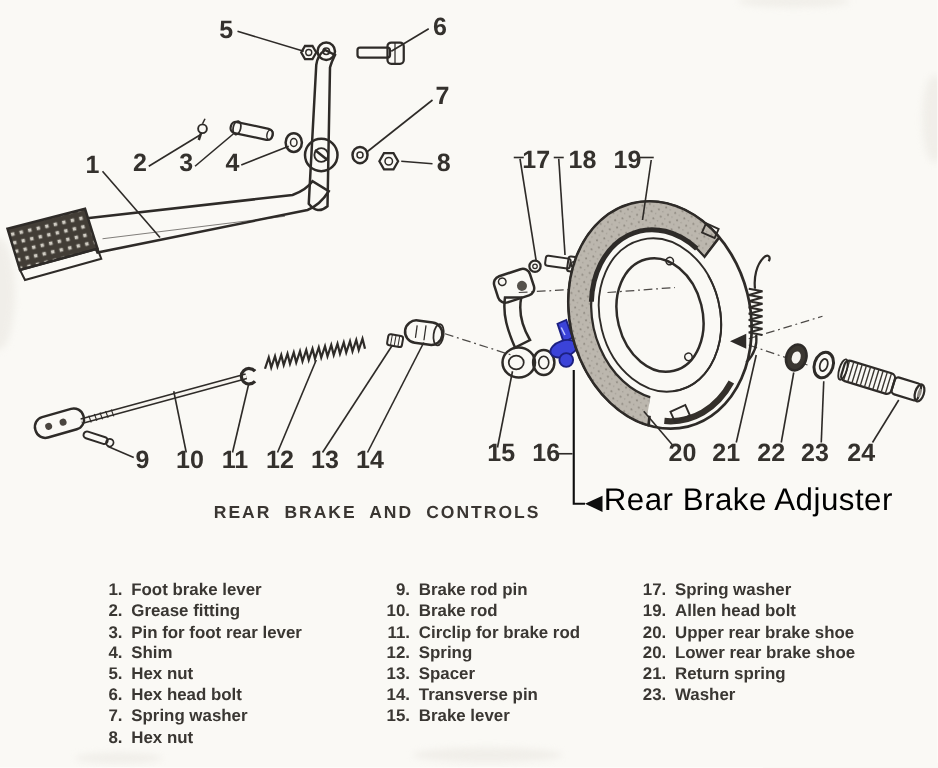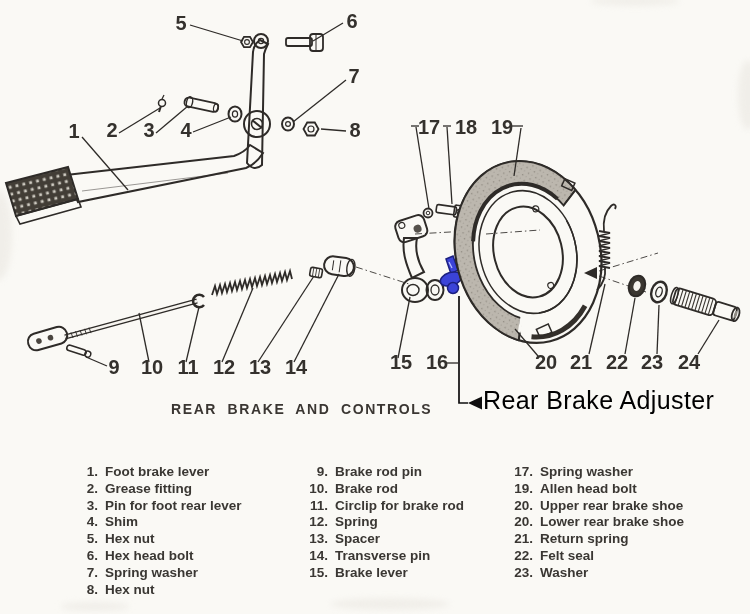--- a/index.html
+++ b/index.html
@@ -370,22 +370,18 @@
       </div>
     <div class="row">
         <span class="num">20.</span>
         <span>Lower rear brake shoe</span>
       </div>
     <div class="row">
         <span class="num">21.</span>
         <span>Return spring</span>
       </div>
     <div class="row">
-        <span class="num">22.</span>
-        <span>Felt seal</span>
-      </div>
-    <div class="row">
         <span class="num">23.</span>
         <span>Washer</span>
       </div>
   </div>
 
 </div>
 
 </body></html>

